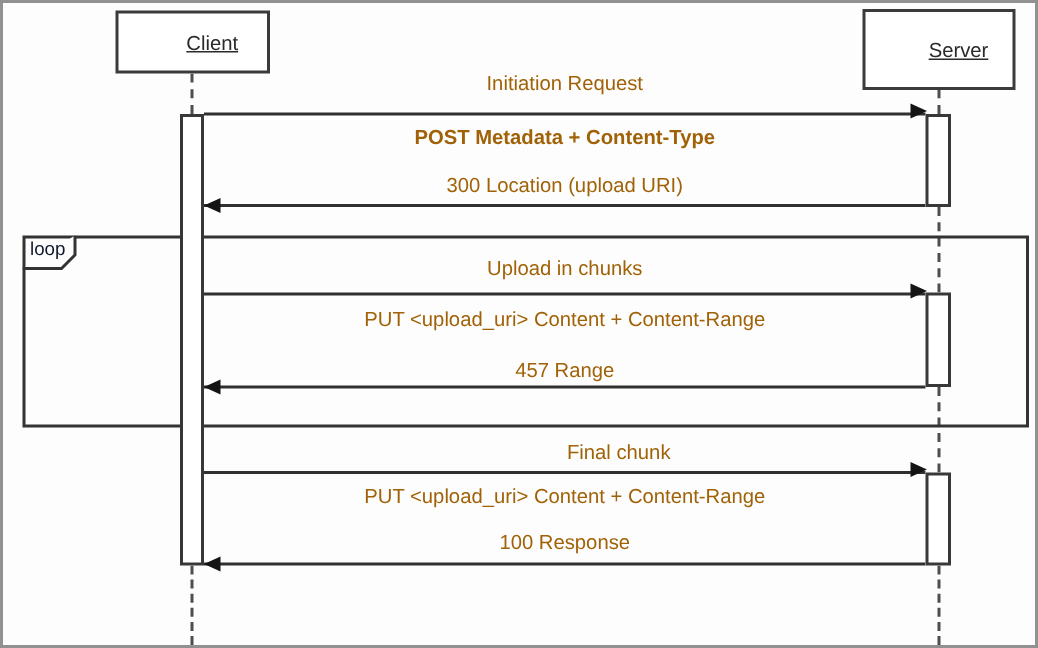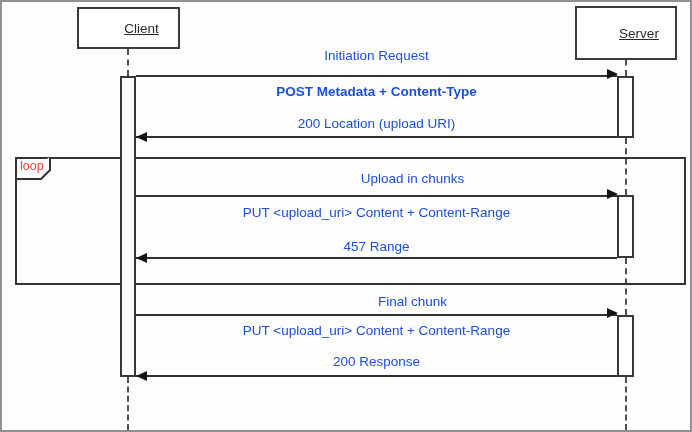--- a/index.html
+++ b/index.html
@@ -49,34 +49,34 @@
   .arrow.left{
     border-top:5px solid transparent;
     border-bottom:5px solid transparent;
     border-right:11px solid #141414;
   }
   .labels-layer{left:134px;top:0;width:481px;height:432px;z-index:4;pointer-events:none;}
   .msg-label{
     position:absolute;left:0;width:100%;
     text-align:center;
     font-size:13.5px;
-    color:#1d4ed8;
+    color:#a16207;
     white-space:nowrap;
   }
   .loop-frame{
     left:13px;top:155px;width:671px;height:128px;
     box-sizing:border-box;
     border:2px solid #333333;
     z-index:2;
     background:transparent;
   }
   .loop-tab-svg{left:13px;top:155px;z-index:6;}
   .loop-label{
     left:18px;top:157px;
-    font-size:12.5px;color:#ef4444;
+    font-size:12.5px;color:#0f172a;
     z-index:7;
   }
 </style>
 </head>
 <body>
 
 <div id="canvas">
 
   <div class="abs lifeline" style="left:125px;top:47px;height:27px;"></div>
   <div class="abs lifeline" style="left:125px;top:375px;height:53px;"></div>
@@ -107,29 +107,29 @@
   <div class="abs arrow left" style="left:134px;top:251px;"></div>
 
   <div class="abs msg-line" style="top:312px;"></div>
   <div class="abs arrow right" style="left:605px;top:306px;"></div>
   <div class="abs msg-line" style="top:373px;"></div>
   <div class="abs arrow left" style="left:134px;top:369px;"></div>
 
   <div class="abs labels-layer">
     <div class="msg-label" style="top:46px;">Initiation Request</div>
     <div class="msg-label" style="top:82px;font-weight:bold;">POST Metadata + Content-Type</div>
-    <div class="msg-label" style="top:114px;">200 Location (upload URI)</div>
+    <div class="msg-label" style="top:114px;">300 Location (upload URI)</div>
 
-    <div class="msg-label" style="top:169px;margin-left:36px;">Upload in chunks</div>
+    <div class="msg-label" style="top:169px;">Upload in chunks</div>
     <div class="msg-label" style="top:203px;">PUT &lt;upload_uri&gt; Content + Content-Range</div>
     <div class="msg-label" style="top:237px;">457 Range</div>
 
     <div class="msg-label" style="top:292px;margin-left:36px;">Final chunk</div>
     <div class="msg-label" style="top:321px;">PUT &lt;upload_uri&gt; Content + Content-Range</div>
-    <div class="msg-label" style="top:352px;">200 Response</div>
+    <div class="msg-label" style="top:352px;">100 Response</div>
   </div>
 
   <div class="abs actor-box" style="left:75px;top:5px;width:103px;height:42px;">
     <span>Client</span>
   </div>
   <div class="abs actor-box" style="left:573px;top:4px;width:102px;height:54px;">
     <span>Server</span>
   </div>
 
 </div>

